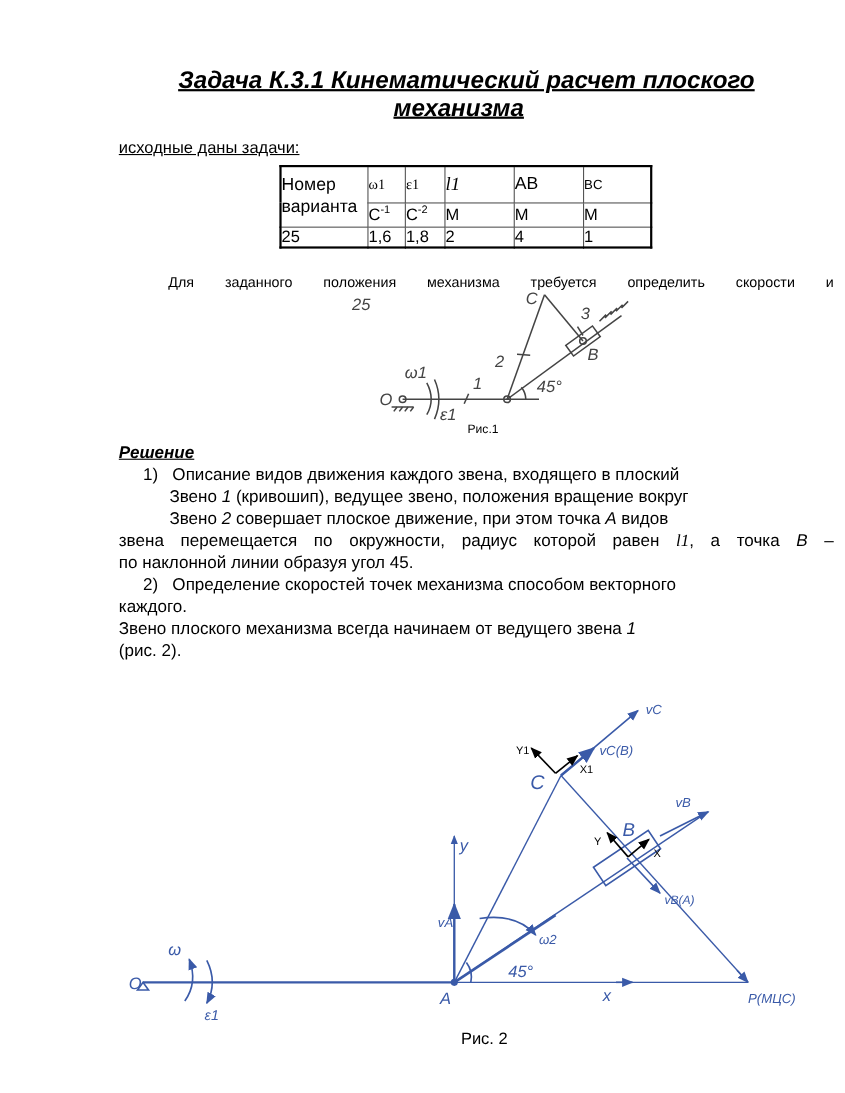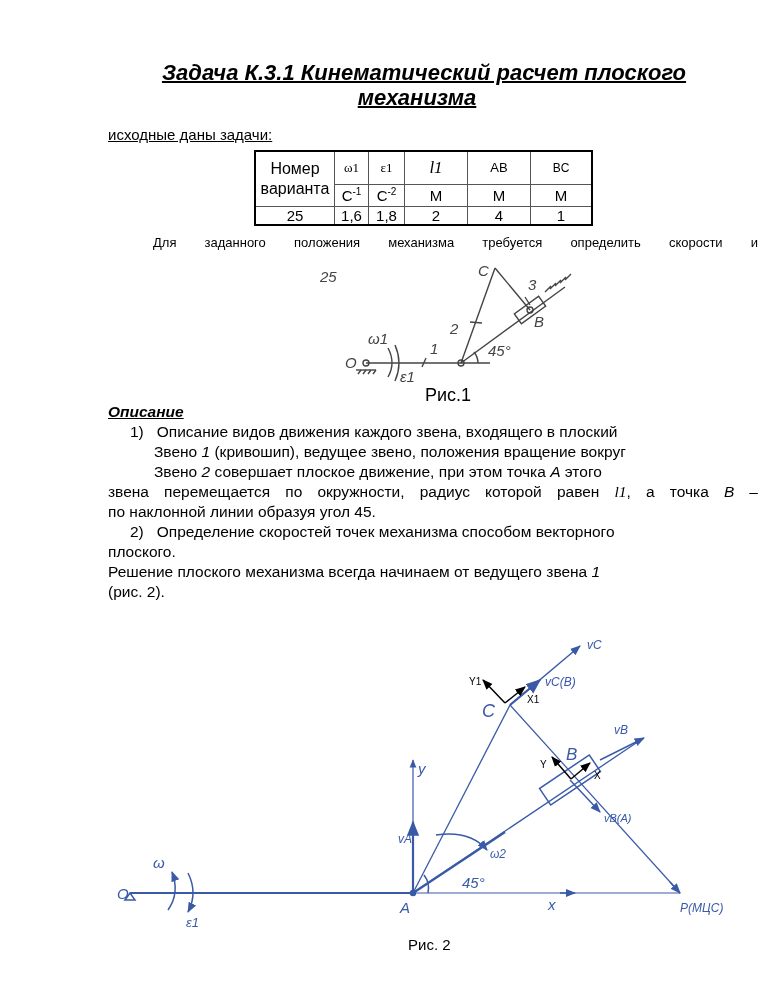--- a/index.html
+++ b/index.html
@@ -4,66 +4,66 @@
 <style>
   html, body { margin:0; padding:0; background:#ffffff; }
   body { width:768px; height:994px; position:relative; overflow:hidden; font-family:"Liberation Sans", sans-serif; color:#000; }
   .abs { position:absolute; }
   .title { left:0; width:768px; text-align:center; font-size:22px; font-weight:bold; font-style:italic; }
   .title span { text-decoration:underline; text-decoration-thickness:2px;text-align:right; }
   .t1 { top:60px; left:40px; }
   .t2 { top:85px; left:16px;margin-left:17px; }
   .subtitle { left:108px; top:126px; font-size:15px; text-decoration:underline; }
   table.data { position:absolute; left:254px; top:150px; border-collapse:collapse; font-size:15px; border:2px solid #000; }
-  table.data td { border:1px solid #555; text-align:center; padding:0; }
+  table.data td { border:1px solid #555; padding:0; }
   .para { font-size:15.5px; line-height:20px; }
   .justify { text-align:justify; text-align-last:left; }
-  .fig-caption { font-size:18px; }
-  .cap2 { font-size:15px; }
+  .fig-caption { font-size:11px; }
+  .cap2 { font-size:15px;margin-left:11px; }
   .b { font-weight:bold; font-style:italic; text-decoration:underline; }
   i { font-style:italic; }
   svg text { font-family:"Liberation Sans", sans-serif; }
 </style>
 </head>
 <body>
 
 <div class="abs title t1"><span>Задача К.3.1 Кинематический расчет плоского</span></div>
 <div class="abs title t2"><span>механизма</span></div>
 
 <div class="abs subtitle">исходные даны задачи:</div>
 
 <table class="data">
   <tbody>
       <tr style="height:33px">
     <td rowspan="2" style="width:78px;font-size:16px;line-height:20px"><span>Номер варианта</span></td>
     <td style="width:33px;font-family:'Liberation Serif',serif;font-size:13px">ω1</td>
     <td style="width:35px;font-family:'Liberation Serif',serif;font-size:13px">ε1</td>
     <td style="width:62px;font-family:'Liberation Serif',serif;font-style:italic;font-size:17px">l1</td>
-    <td style="width:62px;font-size:13px">AB</td>
+    <td style="width:62px;font-size:16px">AB</td>
     <td style="width:60px;font-size:12px">BC</td>
   </tr>
   <tr style="height:22px">
     <td><span>С</span><sup style="font-size:10px">-1</sup></td>
     <td><span>С</span><sup style="font-size:10px">-2</sup></td>
     <td>М</td>
     <td>М</td>
     <td>М</td>
   </tr>
   <tr style="height:18px">
     <td>25</td>
     <td>1,6</td>
     <td>1,8</td>
     <td>2</td>
     <td>4</td>
     <td>1</td>
   </tr>
 </tbody>
   </table>
 
-<div class="abs" style="left:108px;top:235px;width:650px;font-size:13px;line-height:16px">
+<div class="abs" style="left:108px;top:249px;width:650px;font-size:13px;line-height:16px">
   <div style="text-indent:45px;text-align:justify;text-align-last:justify">Для заданного положения механизма требуется определить скорости и</div>
 </div>
 
 <svg class="abs" style="left:300px;top:262px" width="300" height="125" viewBox="0 0 300 125">
   <g stroke="#444" fill="none" stroke-width="1.4">
     <line x1="66" y1="101" x2="190" y2="101"></line>
     <line x1="161" y1="101" x2="195" y2="6"></line>
     <line x1="195" y1="6" x2="230" y2="48"></line>
     <line x1="161" y1="101" x2="265" y2="25"></line>
     <g transform="rotate(-36 230 48)">
@@ -91,29 +91,29 @@
     <text x="150" y="72">2</text>
     <text x="228" y="28">3</text>
     <text x="178" y="14">C</text>
     <text x="234" y="65">B</text>
     <text x="188" y="94">45°</text>
   </g>
 </svg>
 <div class="abs fig-caption" style="left:425px;top:385px">Рис.1</div>
 
 <div class="abs para" style="left:108px;top:402px;width:650px">
-  <div class="b">Описание</div>
+  <div class="b">Решение</div>
   <div style="padding-left:22px;white-space:pre">1)   Описание видов движения каждого звена, входящего в плоский</div>
   <div style="text-indent:46px"><span>Звено </span><i>1</i><span> (кривошип), ведущее звено, положения вращение вокруг</span></div>
-  <div style="text-indent:46px"><span>Звено </span><i>2</i><span> совершает плоское движение, при этом точка </span><i>A</i><span> этого</span></div>
+  <div style="text-indent:46px"><span>Звено </span><i>2</i><span> совершает плоское движение, при этом точка </span><i>A</i><span> видов</span></div>
   <div class="justify" style="text-align-last:justify"><span>звена перемещается по окружности, радиус которой равен </span><i style="font-family:'Liberation Serif',serif">l1</i><span>, а точка </span><i>B</i><span> –</span></div>
   <div>по наклонной линии образуя угол 45.</div>
   <div style="padding-left:22px;white-space:pre">2)   Определение скоростей точек механизма способом векторного</div>
-  <div>плоского.</div>
-  <div><span>Решение плоского механизма всегда начинаем от ведущего звена </span><i>1</i></div>
+  <div>каждого.</div>
+  <div><span>Звено плоского механизма всегда начинаем от ведущего звена </span><i>1</i></div>
   <div>(рис. 2).</div>
 </div>
 
 <svg class="abs" style="left:0;top:620px" width="768" height="320" viewBox="0 620 768 320">
   <defs>
     <marker id="ah" viewBox="0 0 10 10" refX="9" refY="5" markerWidth="7" markerHeight="7" orient="auto-start-reverse">
       <path d="M0 1 L10 5 L0 9 z" fill="#3a5aa8"></path>
     </marker>
     <marker id="ahk" viewBox="0 0 10 10" refX="9" refY="5" markerWidth="7" markerHeight="7" orient="auto-start-reverse">
       <path d="M0 1 L10 5 L0 9 z" fill="#000"></path>

